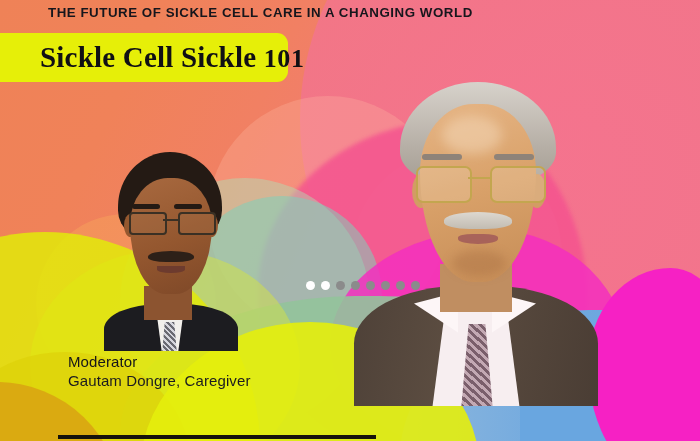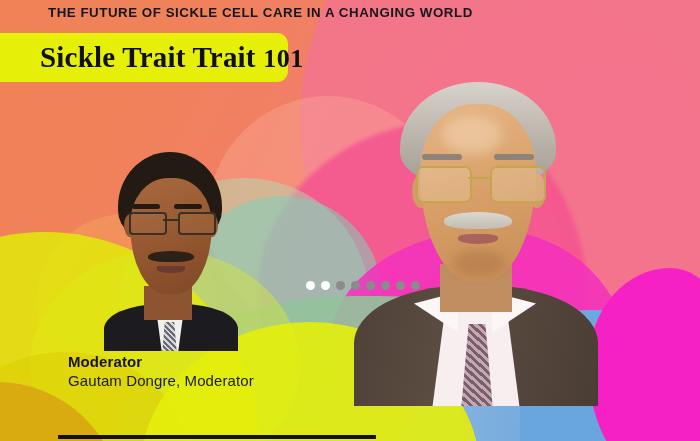--- a/index.html
+++ b/index.html
@@ -586,21 +586,21 @@
 
   .moderator-block {
     position: absolute;
     left: 68px;
     top: 352px;
     line-height: 1.28;
     white-space: nowrap;
   }
   .moderator-role {
     font-size: 15px;
-    font-weight: 700;
+    font-weight: 400;
     color: #15151a;
     letter-spacing: .1px;
   }
   .moderator-name {
     font-size: 15px;
     font-weight: 400;
     color: #1b1b20;
     letter-spacing: .1px;
   }
 
@@ -705,24 +705,24 @@
       </div>
       <div class="sp-mustache"></div>
       <div class="sp-mouth"></div>
       <div class="sp-chin-shade"></div>
     </div>
   </div>
 
   <div class="eyebrow">THE FUTURE OF SICKLE CELL CARE IN A CHANGING WORLD</div>
 
   <div class="title-badge">
-    <div class="title-text"><span>Sickle Trait Trait </span><span class="num">101</span></div>
+    <div class="title-text"><span>Sickle Cell Sickle </span><span class="num">101</span></div>
   </div>
 
   <div class="moderator-block">
     <div class="moderator-role">Moderator</div>
-    <div class="moderator-name">Gautam Dongre, Moderator</div>
+    <div class="moderator-name">Gautam Dongre, Caregiver</div>
   </div>
 
 
   <div class="bottom-rule"></div>
 
 </div>
 
 </body></html>

